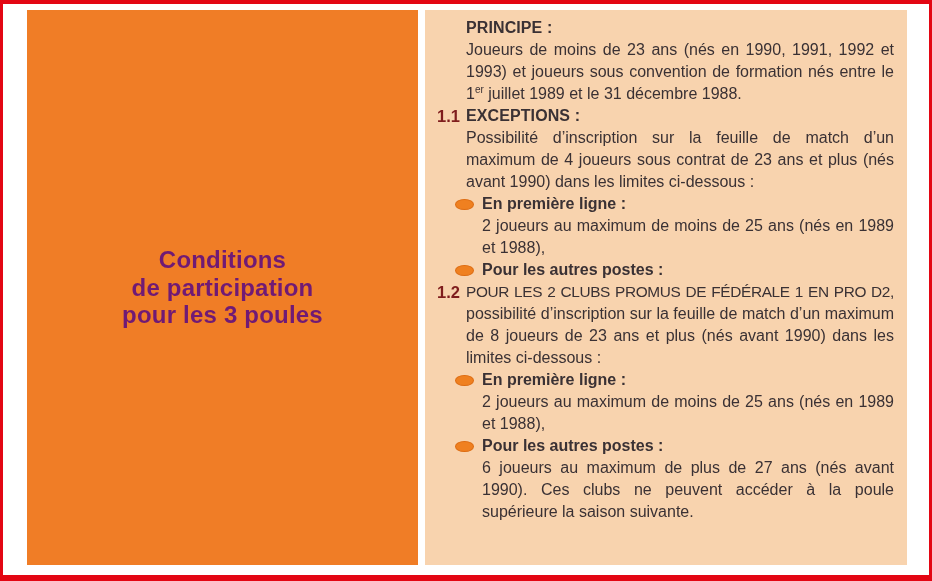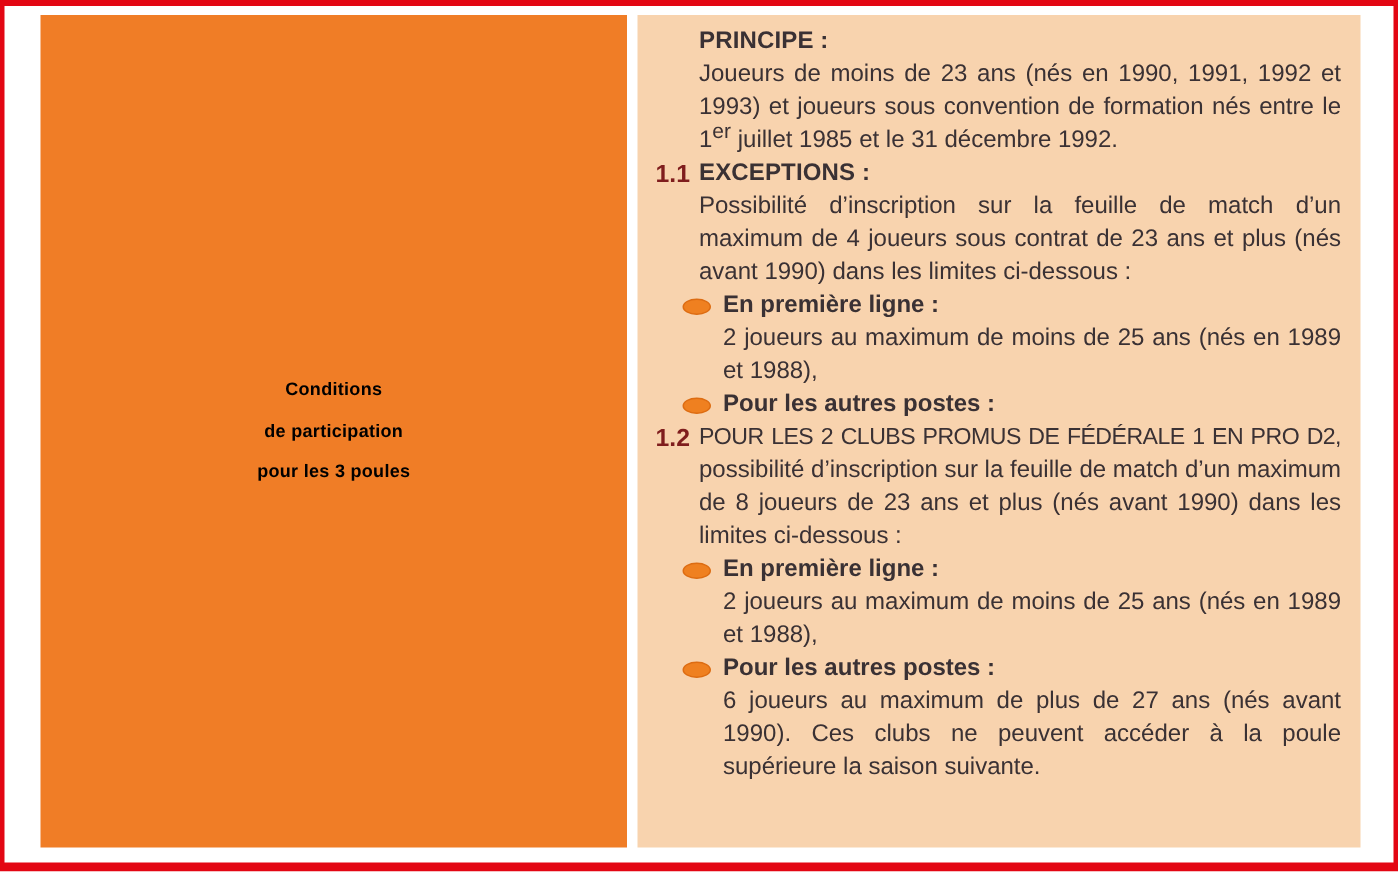--- a/index.html
+++ b/index.html
@@ -22,23 +22,23 @@
     position: absolute;
     left: 24px; top: 6px;
     width: 391px; height: 555px;
     background: #f07d26;
     display: flex;
     align-items: center;
     justify-content: center;
   }
   .title-block {
     text-align: center;
-    color: #000000;
+    color: #701a75;
     font-weight: bold;
-    font-size: 12px;
+    font-size: 24px;
     line-height: 27.5px;
     letter-spacing: 0.2px;
   }
 
   .panel-right {
     position: absolute;
     left: 422px; top: 6px;
     width: 482px; height: 555px;
     background: #f8d3ae;
     color: #3a3134;
@@ -84,21 +84,21 @@
     line-height: 22px;
   }
 
   .inline-h {
     font-weight: normal;
     font-size: 15.4px;
     letter-spacing: -0.35px;
   }
 
   sup {
-    font-size: 14px;
+    font-size: 10px;
     line-height: 0;
     vertical-align: super;
   }
 </style>
 </head>
 <body>
 
 <div class="page">
 
   <div class="panel-left">
@@ -106,21 +106,21 @@
       <div>Conditions</div>
       <div>de participation</div>
       <div>pour les 3 poules</div>
     </div>
   </div>
 
   <div class="panel-right">
 
     <section class="sec">
       <h3>PRINCIPE :</h3>
-      <p class="just"><span>Joueurs de moins de 23 ans (nés en 1990, 1991, 1992 et 1993) et joueurs sous convention de formation nés entre le 1</span><sup>er</sup><span> juillet 1985 et le 31 décembre 1992.</span></p>
+      <p class="just"><span>Joueurs de moins de 23 ans (nés en 1990, 1991, 1992 et 1993) et joueurs sous convention de formation nés entre le 1</span><sup>er</sup><span> juillet 1989 et le 31 décembre 1988.</span></p>
     </section>
 
     <section class="sec">
       <span class="num">1.1</span>
       <h3>EXCEPTIONS :</h3>
       <p class="just">Possibilité d’inscription sur la feuille de match d’un maximum de 4 joueurs sous contrat de 23 ans et plus (nés avant 1990) dans les limites ci-dessous :</p>
 
       <div class="bullet">
         <span class="bullet-icon"></span>
         <h4>En première ligne :</h4>

